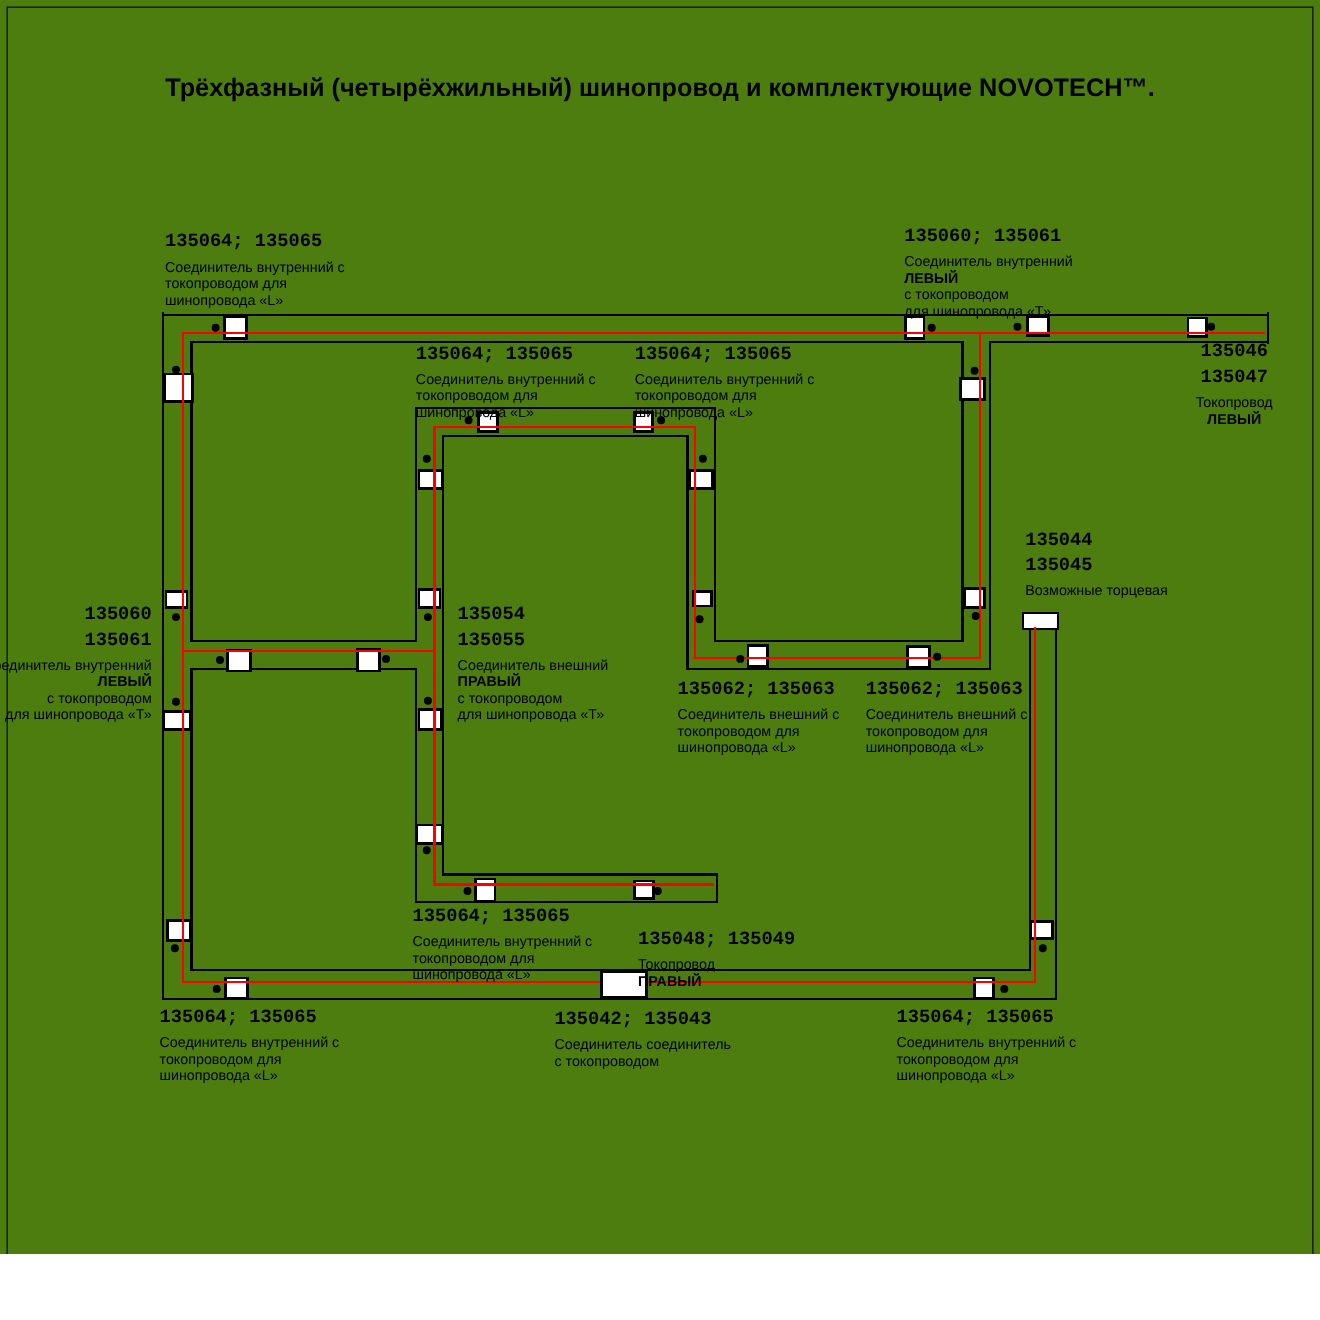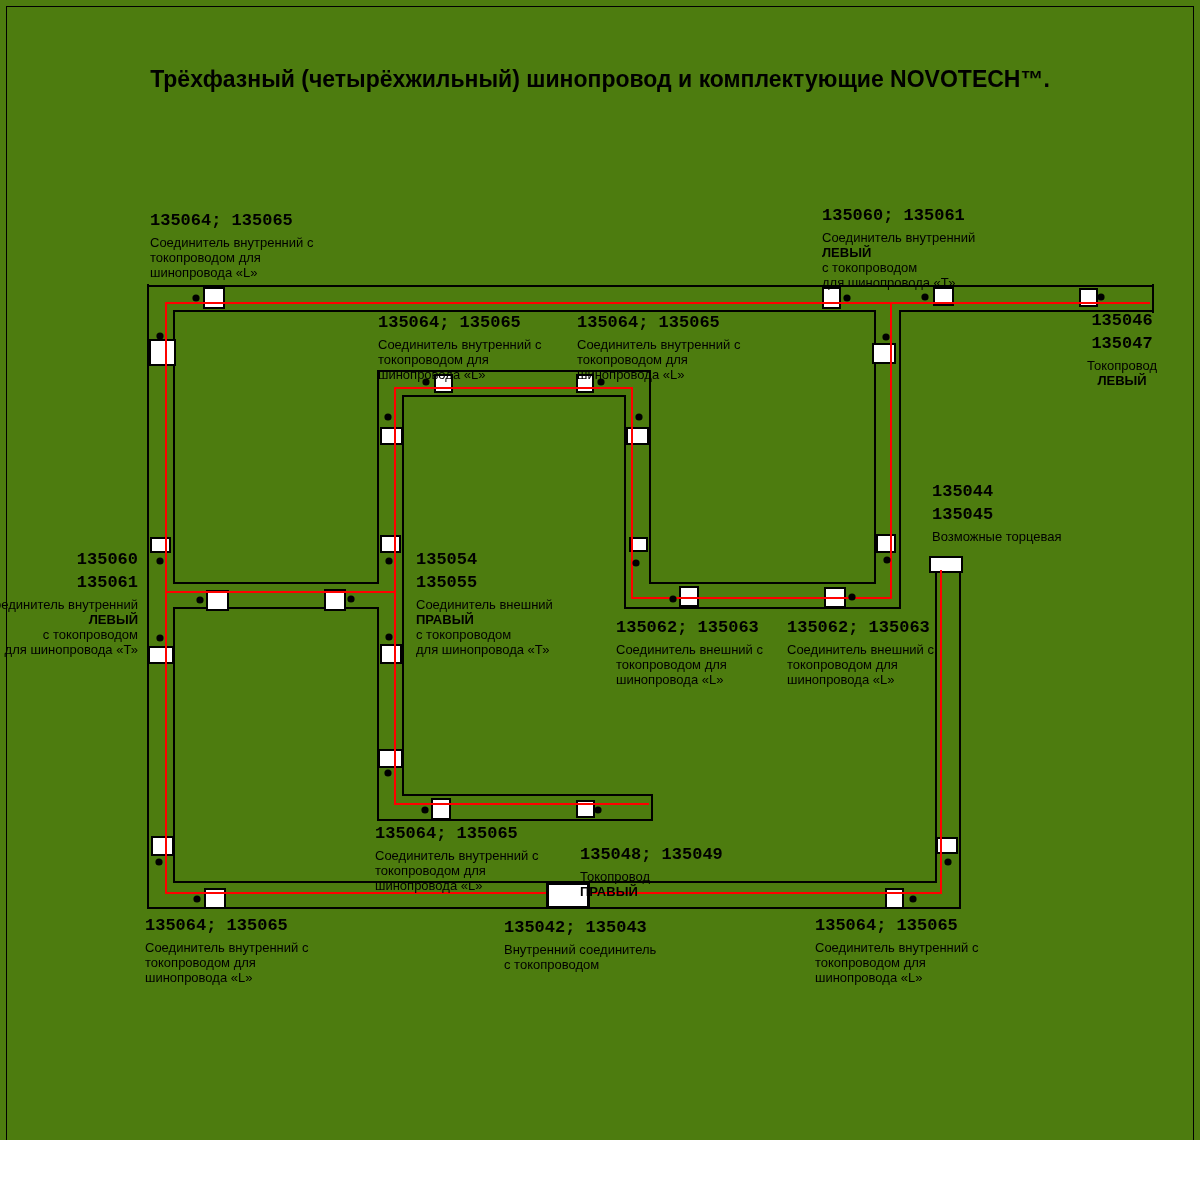--- a/index.html
+++ b/index.html
@@ -237,21 +237,21 @@
         <div class="code">135064; 135065</div>
         <div class="desc">
           <div class="d">Соединитель внутренний с</div>
           <div class="d">токопроводом для</div>
           <div class="d">шинопровода «L»</div>
         </div>
       </div>
       <div class="label" style="top: 917px; left: 504px;">
         <div class="code">135042; 135043</div>
         <div class="desc">
-          <div class="d">Внутренний соединитель</div>
+          <div class="d">Соединитель соединитель</div>
           <div class="d">с токопроводом</div>
         </div>
       </div>
       <div class="label" style="top: 915px; left: 815px;">
         <div class="code">135064; 135065</div>
         <div class="desc">
           <div class="d">Соединитель внутренний с</div>
           <div class="d">токопроводом для</div>
           <div class="d">шинопровода «L»</div>
         </div>

